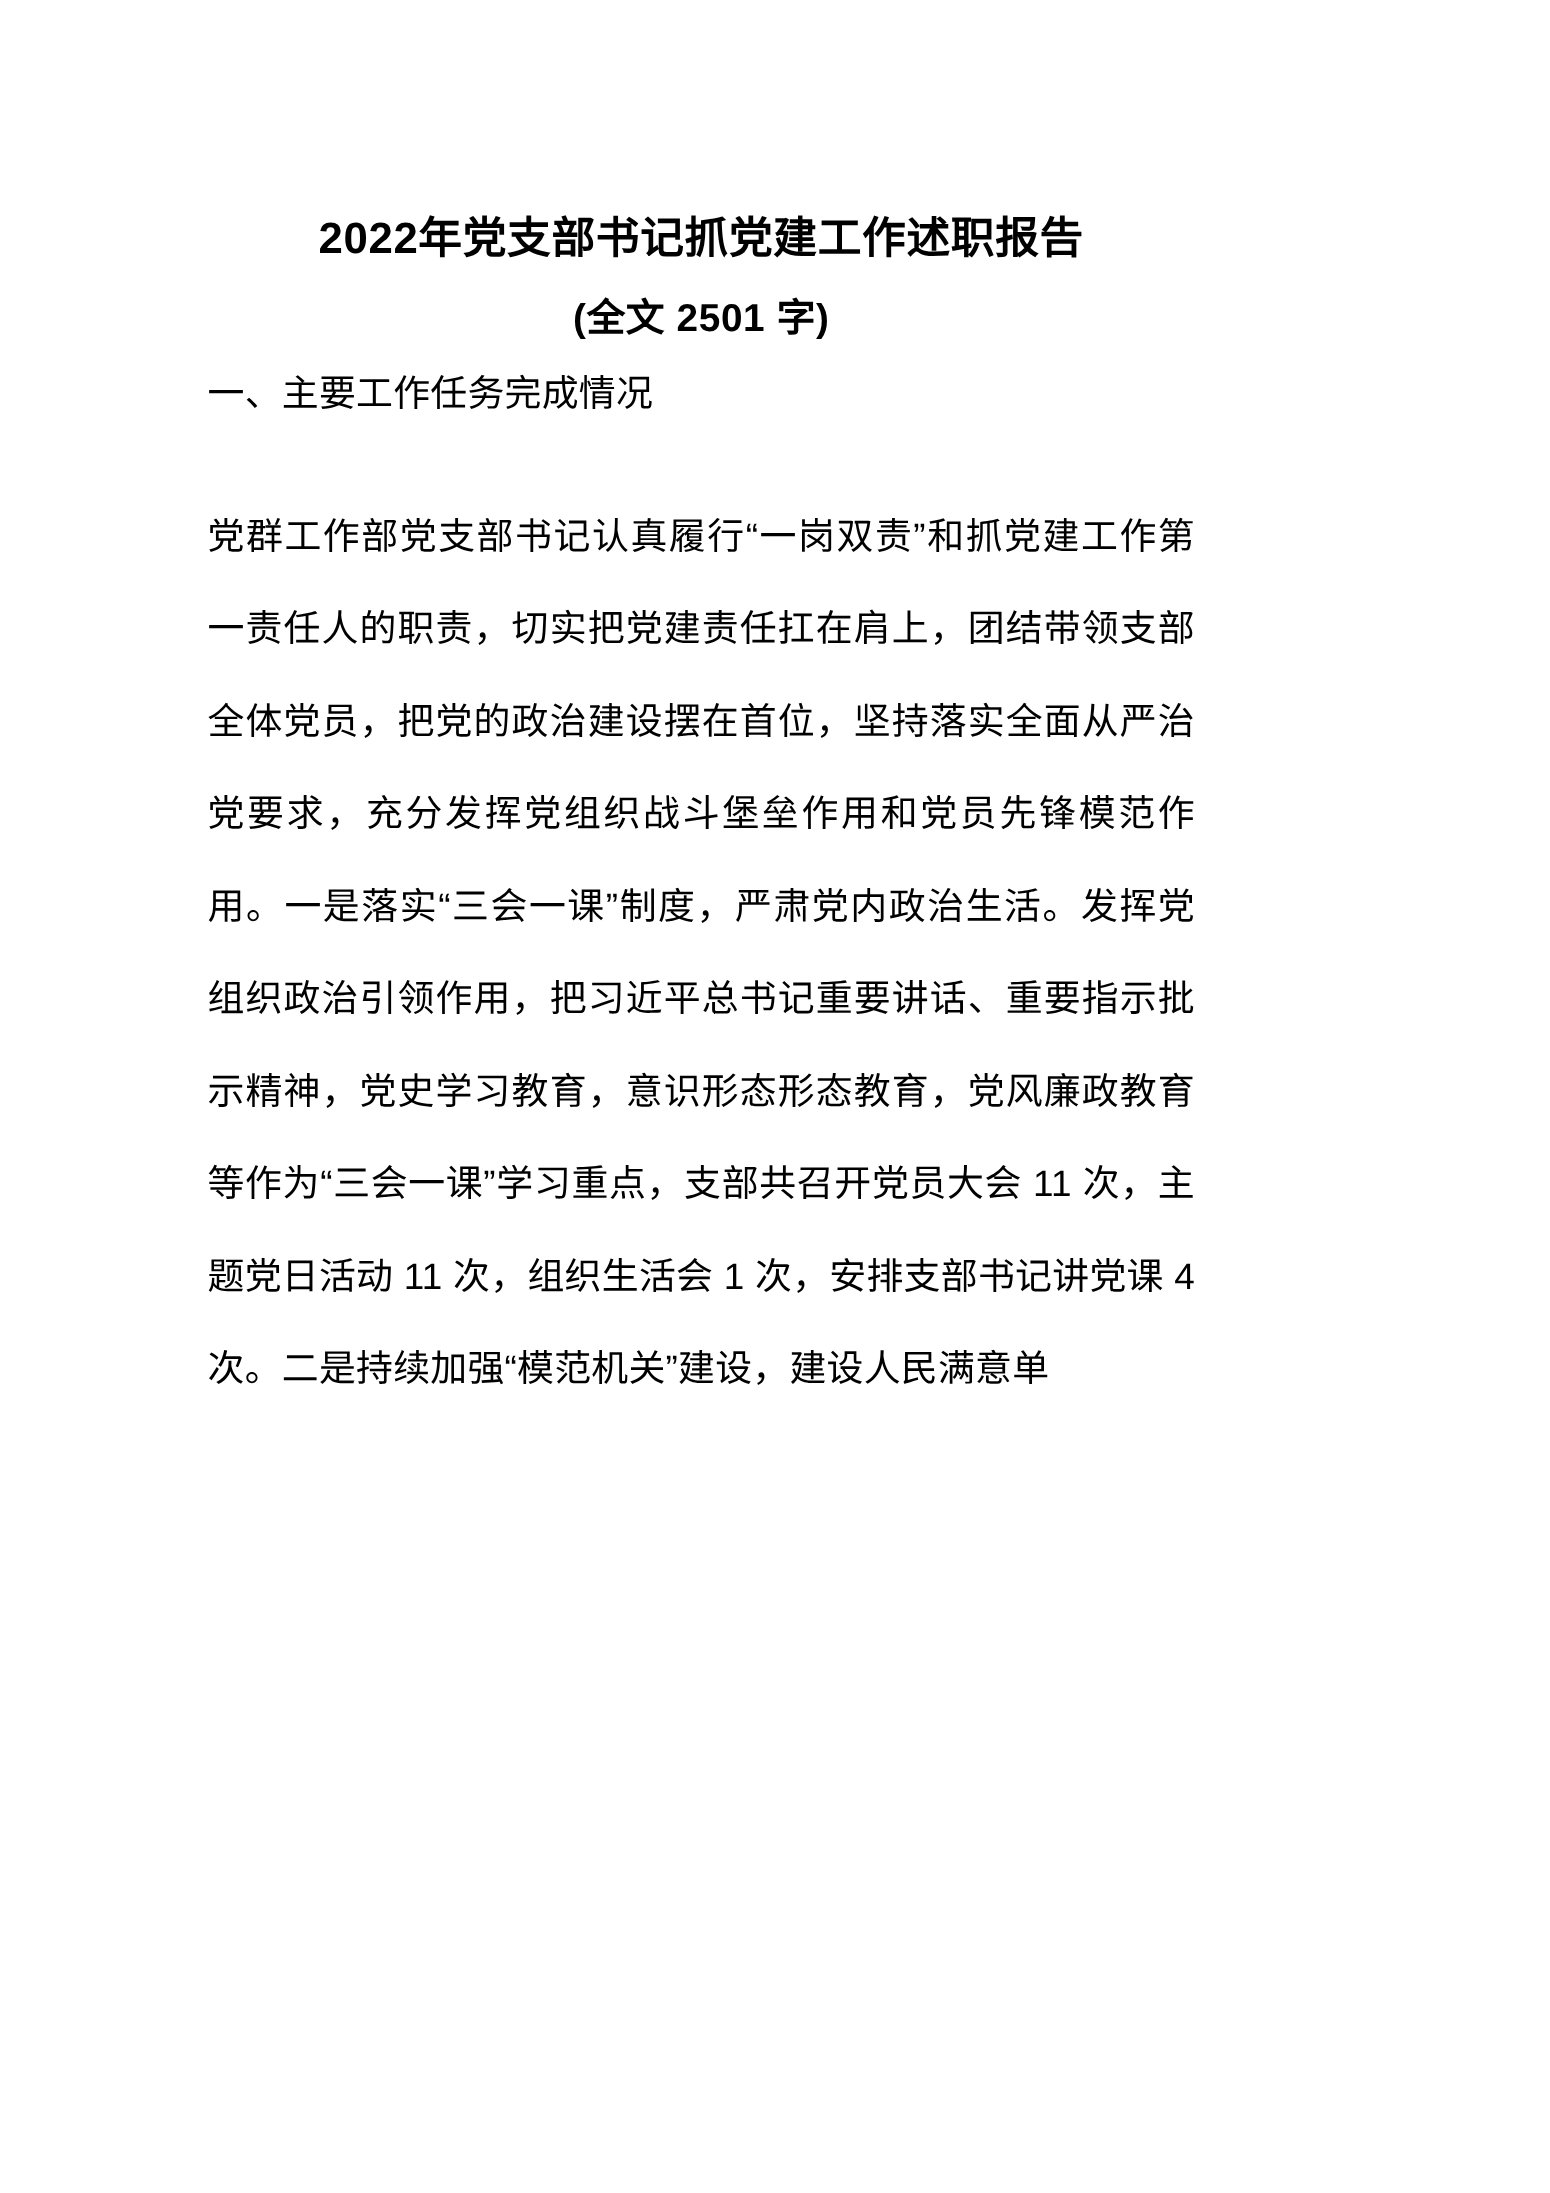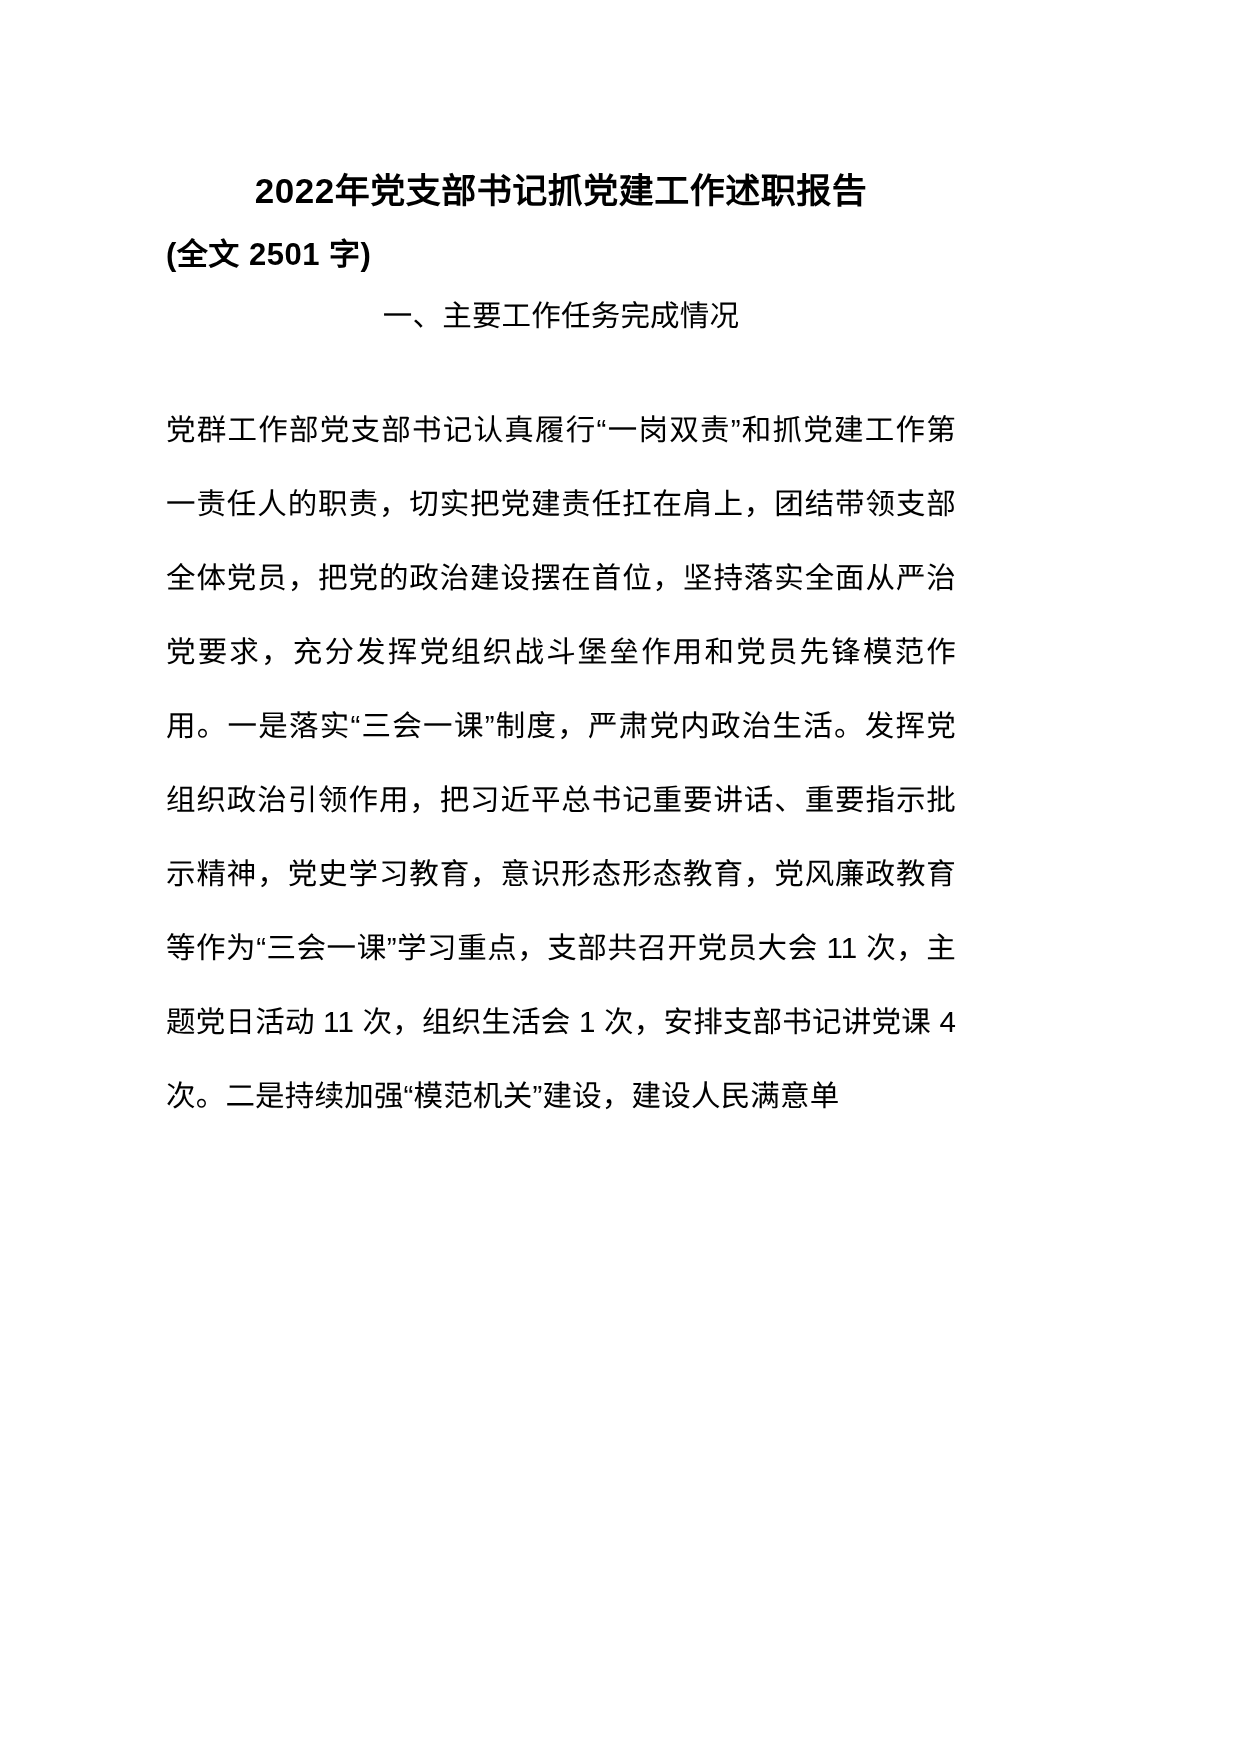--- a/index.html
+++ b/index.html
@@ -34,20 +34,21 @@
     text-align: center;
     letter-spacing: 0.5px;
     margin: 0;
     padding-top: 146px;
   }
 
   .doc-subtitle {
     font-size: 31px;
     font-weight: bold;
     line-height: 1.6;
+    text-align: center;
     margin: 0;
     padding-top: 10px;
     letter-spacing: 0.5px;
   }
 
   .body-para {
     font-size: 29.5px;
     line-height: 74px;
     text-align: justify;
     text-justify: inter-ideograph;
@@ -55,21 +56,21 @@
     letter-spacing: 0.2px;
     word-break: break-all;
   }
 
   .para-gap-lg { margin-top: 72px; }
   .para-gap-md { margin-top: 40px; }
 
   .section-heading {
     font-size: 29.5px;
     line-height: 74px;
-    text-align: center;
+    text-align: left;
     margin: 0;
     letter-spacing: 0.2px;
   }
 </style>
 </head>
 <body>
 
 <div class="page">
   <div class="content">
 

